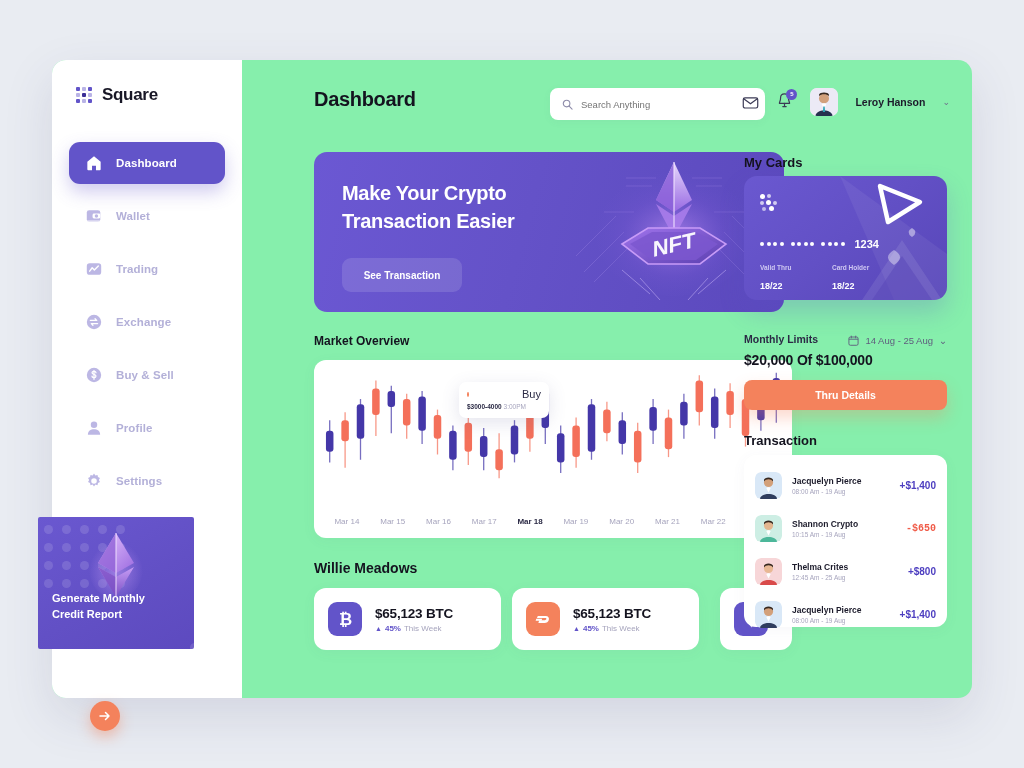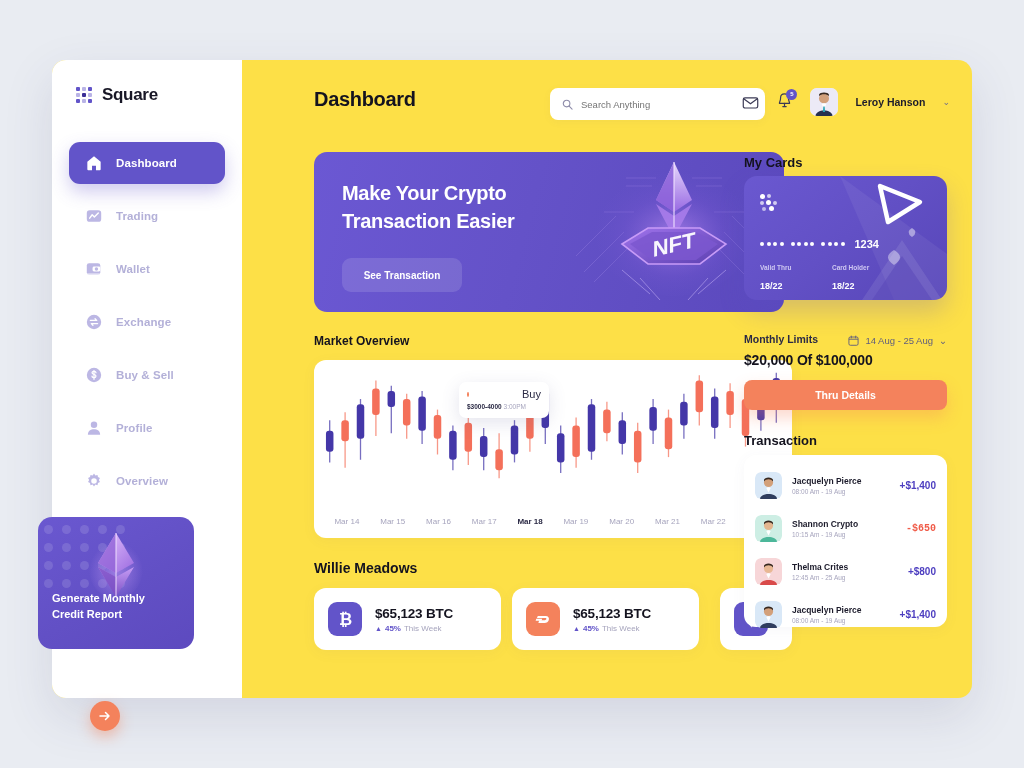--- a/index.html
+++ b/index.html
@@ -5,21 +5,21 @@
   * { box-sizing: border-box; margin: 0; padding: 0; }
   html, body {
     width: 1024px; height: 768px;
     font-family: "Liberation Sans", sans-serif;
     background: #e9ecf2;
     overflow: hidden;
   }
   #app {
     position: absolute; left: 52px; top: 60px;
     width: 920px; height: 638px;
-    background: #fde047;
+    background: #86efac;
     border-radius: 14px;
     box-shadow: 0 18px 50px rgba(60,60,110,.13);
     overflow: visible;
   }
   
   #sidebar {
     position: absolute; left: 0; top: 0;
     width: 190px; height: 638px;
     background: #ffffff;
     border-radius: 14px 0 0 14px;
@@ -40,21 +40,21 @@
   .nav-item.active { background:#6254c9; box-shadow:0 8px 18px rgba(98,84,201,.30); }
   .nav-label { font-size:11.5px; font-weight:bold; color:#b3b0d8; letter-spacing:.1px; }
   .nav-item.active .nav-label { color:#ffffff; }
   .nav-ico { width:18px; height:18px; flex:0 0 18px; position:relative; }
   .nav-ico svg { display:block; }
 
   
   #promo {
     position:absolute; left:-14px; top:457px;
     width:156px; height:132px;
-    border-radius:14px;
+    border-radius:2px;
     background:linear-gradient(150deg,#6a58d0 0%,#6250c5 55%,#5d4abf 100%);
     overflow:hidden;
   }
   .promo-dots { position:absolute; opacity:.13; }
   .promo-dots i { position:absolute; width:9px; height:9px; border-radius:50%; background:#fff; }
   .promo-gem { position:absolute; left:50%; top:12px; transform:translateX(-50%); }
   .promo-txt {
     position:absolute; left:14px; bottom:26px; right:10px;
     font-size:11px; font-weight:bold; color:#fff; line-height:1.45;
   }
@@ -217,36 +217,36 @@
           <span class="nav-ico">
             <svg width="18" height="18" viewBox="0 0 20 20">
               <path d="M10 2.6 L17.4 8.6 V17 a1 1 0 0 1 -1 1 h-4.2 v-5 h-4.4 v5 H3.6 a1 1 0 0 1 -1 -1 V8.6 Z" fill="#ffffff"></path>
             </svg>
           </span>
           <span class="nav-label">Dashboard</span>
         </div>
         <div class="nav-item">
           <span class="nav-ico">
             <svg width="18" height="18" viewBox="0 0 20 20">
-              <rect x="2" y="3.5" width="16" height="13" rx="3.2" fill="#bcb7e4"></rect>
-              <path d="M5.2 12.4 L8 8.6 L10.4 11 L14.8 6.6" stroke="#fff" stroke-width="1.6" fill="none" stroke-linecap="round" stroke-linejoin="round"></path>
-            </svg>
-          </span>
-          <span class="nav-label">Trading</span>
-        </div>
-        <div class="nav-item">
-          <span class="nav-ico">
-            <svg width="18" height="18" viewBox="0 0 20 20">
               <rect x="2" y="3.6" width="15" height="12.8" rx="2.6" fill="#bcb7e4"></rect>
               <rect x="8.4" y="7.2" width="8.6" height="5.6" rx="1.6" fill="#ffffff"></rect>
               <circle cx="12.7" cy="10" r="1.9" fill="#bcb7e4"></circle>
               <rect x="2" y="14.8" width="15" height="1.8" rx=".9" fill="#ffffff" opacity=".55"></rect>
             </svg>
           </span>
           <span class="nav-label">Wallet</span>
+        </div>
+        <div class="nav-item">
+          <span class="nav-ico">
+            <svg width="18" height="18" viewBox="0 0 20 20">
+              <rect x="2" y="3.5" width="16" height="13" rx="3.2" fill="#bcb7e4"></rect>
+              <path d="M5.2 12.4 L8 8.6 L10.4 11 L14.8 6.6" stroke="#fff" stroke-width="1.6" fill="none" stroke-linecap="round" stroke-linejoin="round"></path>
+            </svg>
+          </span>
+          <span class="nav-label">Trading</span>
         </div>
         <div class="nav-item">
           <span class="nav-ico">
             <svg width="18" height="18" viewBox="0 0 20 20">
               <circle cx="10" cy="10" r="8" fill="#bcb7e4"></circle>
               <path d="M6 8.2 H13 L11.2 6.4 M14 11.8 H7 L8.8 13.6" stroke="#fff" stroke-width="1.5" fill="none" stroke-linecap="round" stroke-linejoin="round"></path>
             </svg>
           </span>
           <span class="nav-label">Exchange</span>
         </div>
@@ -269,21 +269,21 @@
           </span>
           <span class="nav-label">Profile</span>
         </div>
         <div class="nav-item">
           <span class="nav-ico">
             <svg width="18" height="18" viewBox="0 0 20 20">
               <path d="M10 1.8 l1.5 2 2.4-.6 .5 2.4 2.2 1.1 -1.2 2.2 1.2 2.2 -2.2 1.1 -.5 2.4 -2.4-.6 -1.5 2 -1.5-2 -2.4 .6 -.5-2.4 -2.2-1.1 1.2-2.2 -1.2-2.2 2.2-1.1 .5-2.4 2.4 .6Z" fill="#bcb7e4"></path>
               <circle cx="10" cy="10" r="3.1" fill="#ffffff"></circle>
             </svg>
           </span>
-          <span class="nav-label">Overview</span>
+          <span class="nav-label">Settings</span>
         </div>
       </div>
 
     <div id="promo">
       <div class="promo-dots" style="left:6px; top:8px;">
         <i style="left:0;top:0"></i>
           <i style="left:18px;top:0"></i>
           <i style="left:36px;top:0"></i>
           <i style="left:54px;top:0"></i>
           <i style="left:72px;top:0"></i>

